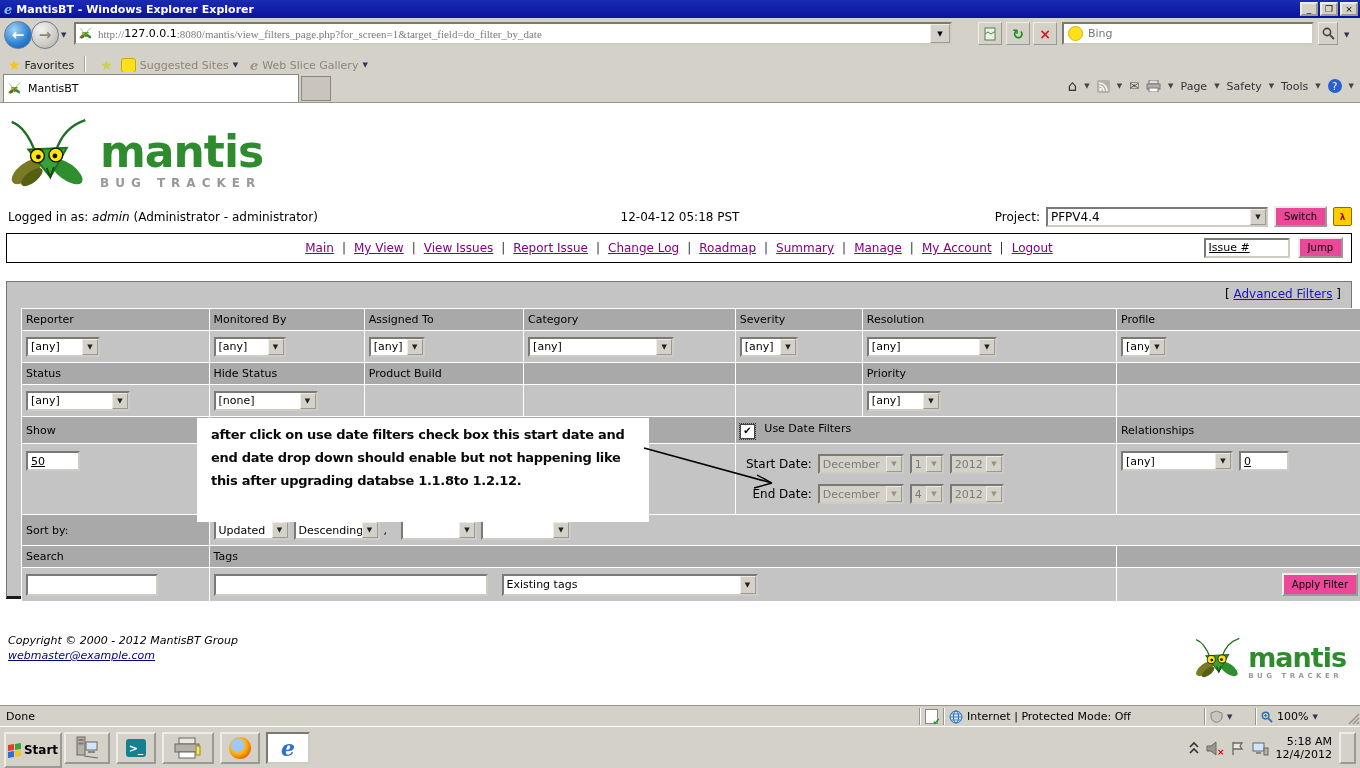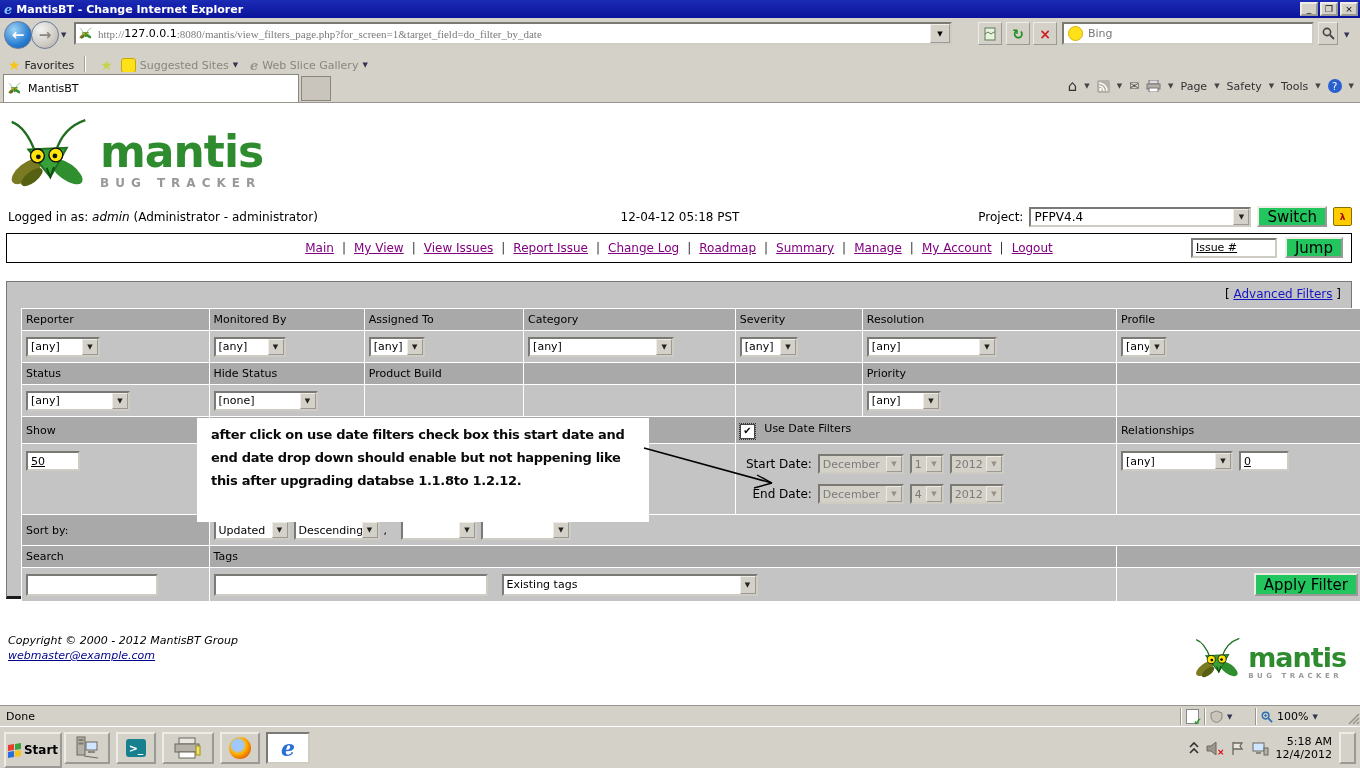--- a/index.html
+++ b/index.html
@@ -58,21 +58,21 @@
   .projrow{position:absolute;right:8px;top:96px;display:flex;align-items:center;gap:6px;font-size:12px;}
   .rssbox{width:17px;height:17px;background:#ffcc00;border:1px solid #8a6d00;border-radius:2px;
           display:flex;align-items:center;justify-content:center;color:#a00;font-size:9px;font-weight:bold;}
   .navbox{position:absolute;left:6px;top:123px;width:1346px;height:30px;border:1px solid #000;box-sizing:border-box;background:#fff;}
   .navlinks{position:absolute;left:0;top:0;width:100%;height:100%;display:flex;align-items:center;justify-content:center;gap:8px;font-size:12px;}
   .navlinks a{color:#800080;text-decoration:underline;cursor:pointer;}
   .navlinks .ns{color:#333;}
   .issuezone{position:absolute;right:8px;top:3px;display:flex;align-items:center;gap:8px;}
   
   .fld{background:#fff;border:2px inset #cfccc4;height:20px;box-sizing:border-box;font-family:inherit;font-size:11px;padding:0 3px;text-decoration:underline;}
-  .btn{background:#22c55e;border:2px outset #efece6;font-family:inherit;font-size:15px;height:21px;padding:0 8px;color:#000;}
+  .btn{background:#ec4899;border:2px outset #efece6;font-family:inherit;font-size:10px;height:21px;padding:0 8px;color:#000;}
   .sel{display:inline-flex;align-items:center;background:#fff;border:2px inset #cfccc4;height:20px;box-sizing:border-box;vertical-align:middle;}
   .sel .txt{flex:1;padding:0 3px;white-space:nowrap;overflow:hidden;}
   .sel .arr{width:16px;align-self:stretch;background:#d4d1c9;border:1px outset #efece6;display:flex;
             align-items:center;justify-content:center;font-size:7px;color:#222;box-sizing:border-box;}
   .sel.dis{background:#d4d1c9;color:#7b7b7b;}
   .sel.dis .arr{color:#979186;}
   
   .panel{position:absolute;left:6px;top:171px;width:1346px;height:318px;background:#c4c4c4;border:1px solid #777;
          border-bottom:3px solid #1a1a1a;box-sizing:border-box;}
   .advline{position:absolute;right:10px;top:5px;font-size:12px;}
@@ -141,21 +141,21 @@
       <circle cx="32" cy="43" r="7.5" fill="#ffe60a" stroke="#111" stroke-width="1.5"></circle>
       <circle cx="52" cy="42" r="7.5" fill="#ffe60a" stroke="#111" stroke-width="1.5"></circle>
       <circle cx="33" cy="44" r="2.6" fill="#111"></circle>
       <circle cx="51" cy="43" r="2.6" fill="#111"></circle>
       <path d="M42,56 L46,66 L50,55" fill="none" stroke="#0d4d0d" stroke-width="2"></path>
     </symbol>
   </svg>
 
   <div id="titlebar">
     <span class="ie-e" style="margin-left:4px;font-size:13px;color:#7ec3ff">e</span>
-    <span class="title">MantisBT - Change Internet Explorer</span>
+    <span class="title">MantisBT - Windows Explorer Explorer</span>
     <div class="winbtns">
       <button class="winbtn">_</button>
       <button class="winbtn">❐</button>
       <button class="winbtn">×</button>
     </div>
   </div>
 
   <div id="addrbar">
     <div class="navcircle back">
         <span>←</span>
@@ -505,20 +505,28 @@
     </div>
   </div>
 
   <div id="statusbar">
     <div class="fill">Done</div>
     <div class="segm">
       <span class="pagecheck">
           <span>✔</span>
         </span>
     </div>
+    <div class="segm" style="width:250px">
+      <svg width="14" height="14" viewBox="0 0 14 14">
+        <circle cx="7" cy="7" r="6" fill="#cfe6ff" stroke="#2a6db0"></circle>
+          <ellipse cx="7" cy="7" rx="2.6" ry="6" fill="none" stroke="#2a6db0"></ellipse>
+          <path d="M1,7 L13,7 M2,4 L12,4 M2,10 L12,10" stroke="#2a6db0" stroke-width="0.8"></path>
+      </svg>
+      <span>Internet | Protected Mode: Off</span>
+    </div>
     <div class="segm" style="width:40px">
       <svg width="13" height="13" viewBox="0 0 13 13">
           <path d="M6.5,1 L12,3 V7 C12,10 9,12 6.5,12.5 C4,12 1,10 1,7 V3 Z" fill="#c9c5bd" stroke="#8a867e"></path>
         </svg>
       <span class="tinydrop">▼</span>
     </div>
     <div class="segm" style="width:78px">
       <svg width="12" height="12" viewBox="0 0 13 13">
         <circle cx="5" cy="5" r="3.6" fill="none" stroke="#2a6db0" stroke-width="1.6"></circle>
           <path d="M8,8 L12,12" stroke="#2a6db0" stroke-width="1.8"></path>

